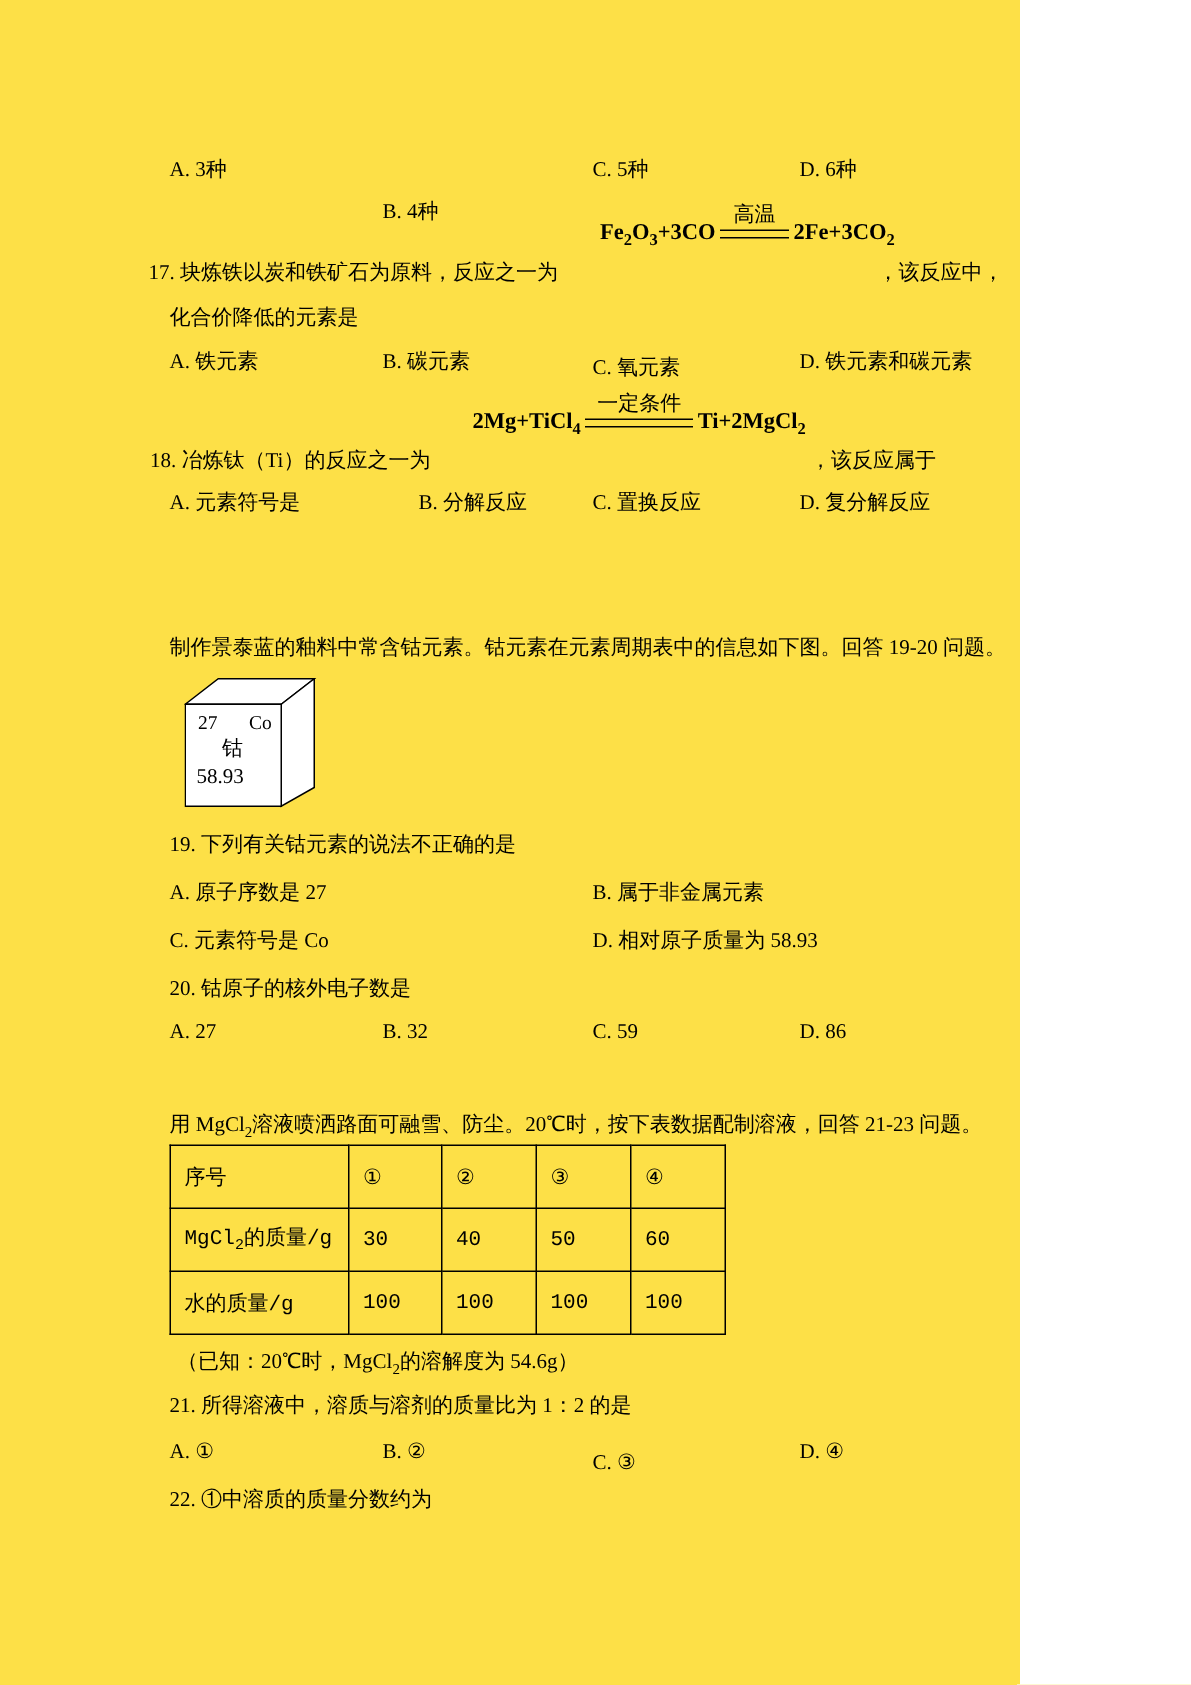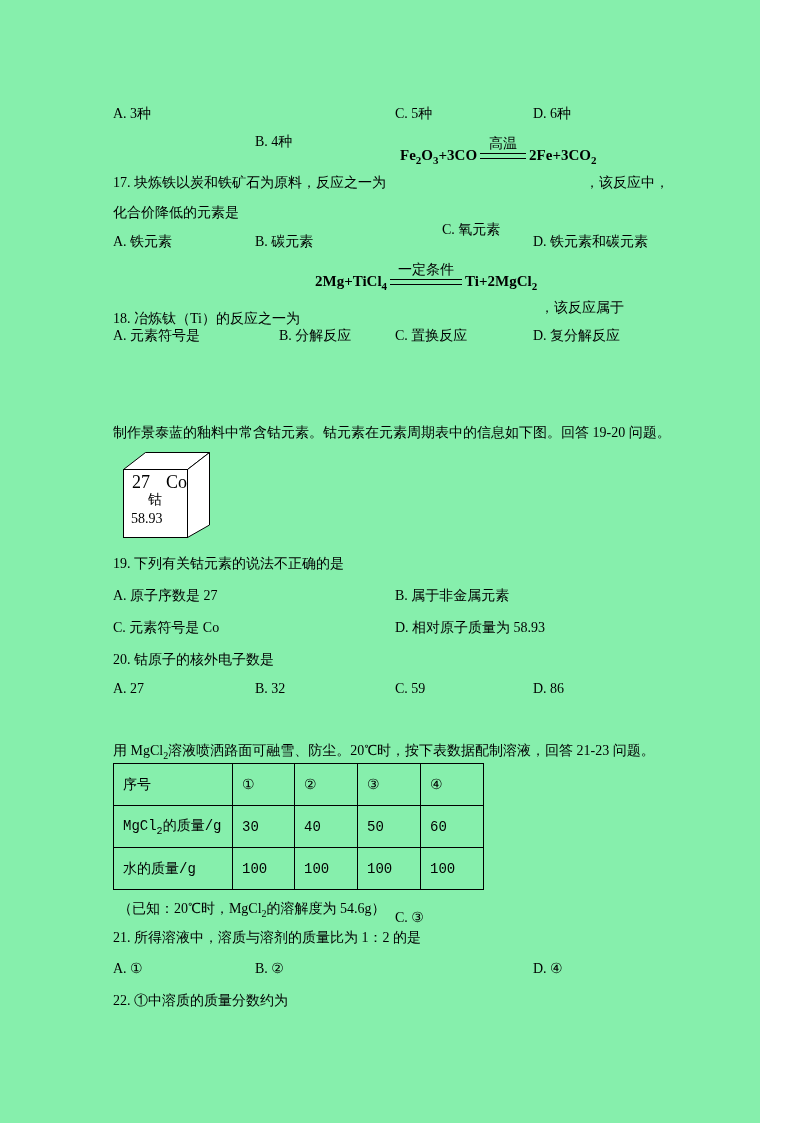--- a/index.html
+++ b/index.html
@@ -1,37 +1,37 @@
 <!DOCTYPE html>
 <html><head>
 <meta charset="utf-8">
 <style>
   html,body { margin:0; padding:0; background:#ffffff; }
   .page {
-    position:relative; width:760px; height:1123px; background:#86efac;
+    position:relative; width:680px; height:1123px; background:#fde047;
     color:#000; font-family:"Liberation Serif", serif; overflow:hidden;
   }
   .t { position:absolute; white-space:nowrap; font-size:14px; line-height:19px; }
   sub { font-size:10px; }
   
   .equation {
     position:absolute; display:flex; align-items:center; height:20px;
     font-family:"Liberation Serif", serif; font-weight:bold; font-size:15px; white-space:nowrap;justify-content:space-between;
   }
   .equation sub { font-size:11px; }
   .eq-equals { position:relative; display:inline-block; margin:0 3px; }
   .eq-lines { display:block; height:4px; border-top:1.7px solid #000; border-bottom:1.7px solid #000; }
   .eq-cond {
     position:absolute; bottom:calc(100% + 1px); left:50%; transform:translateX(-50%);
     font-weight:normal; font-size:14px; line-height:16px; white-space:nowrap;
   }
   
   .cube { position:absolute; left:123px; top:452px; width:88px; height:87px; }
   .cube svg { position:absolute; left:0; top:0; }
-  .cube .cell-txt { position:absolute; font-size:18px; line-height:14px; white-space:nowrap; }
+  .cube .cell-txt { position:absolute; font-size:13px; line-height:14px; white-space:nowrap; }
   
   .soln-table { position:absolute; border-collapse:collapse; table-layout:fixed; }
   .soln-table td {
     border:1px solid #000; height:41px; padding:0 2px 0 9px;
     font-size:14px; vertical-align:middle; text-align:left;
   }
 </style>
 </head>
 <body>
 
@@ -44,38 +44,38 @@
 
   <div class="equation" style="left:400px; top:146px;">
     <span>Fe<sub>2</sub>O<sub>3</sub>+3CO</span>
     <span class="eq-equals">
       <span class="eq-cond">高温</span>
       <span class="eq-lines" style="width:46px;"></span>
     </span>
     <span>2Fe+3CO<sub>2</sub></span>
   </div>
 
-  <span class="t" style="left:113px; top:173px;">17. 块炼铁以炭和铁矿石为原料，反应之一为</span>
+  <span class="t" style="left:99px; top:173px;">17. 块炼铁以炭和铁矿石为原料，反应之一为</span>
   <span class="t" style="left:585px; top:173px;">，该反应中，</span>
   <span class="t" style="left:113px; top:203px;">化合价降低的元素是</span>
   <span class="t" style="left:113px; top:232px;">A. 铁元素</span>
   <span class="t" style="left:255px; top:232px;">B. 碳元素</span>
-  <span class="t" style="left:395px; top:220px;margin-left:47px;">C. 氧元素</span>
+  <span class="t" style="left:395px; top:236px;">C. 氧元素</span>
   <span class="t" style="left:533px; top:232px;">D. 铁元素和碳元素</span>
 
   <div class="equation" style="left:315px; top:272px;">
     <span>2Mg+TiCl<sub>4</sub></span>
     <span class="eq-equals">
       <span class="eq-cond">一定条件</span>
       <span class="eq-lines" style="width:72px;"></span>
     </span>
     <span>Ti+2MgCl<sub>2</sub></span>
   </div>
 
-  <span class="t" style="left:113px; top:298px;margin-top:11px;">18. 冶炼钛（Ti）的反应之一为</span>
+  <span class="t" style="left:100px; top:298px;">18. 冶炼钛（Ti）的反应之一为</span>
   <span class="t" style="left:540px; top:298px;">，该反应属于</span>
   <span class="t" style="left:113px; top:326px;">A. 元素符号是</span>
   <span class="t" style="left:255px; top:326px;margin-left:24px;">B. 分解反应</span>
   <span class="t" style="left:395px; top:326px;">C. 置换反应</span>
   <span class="t" style="left:533px; top:326px;text-align:right;">D. 复分解反应</span>
 
   <span class="t" style="left:113px; top:387px;margin-top:36px;">制作景泰蓝的釉料中常含钴元素。钴元素在元素周期表中的信息如下图。回答 19-20 问题。</span>
 
   <div class="cube">
     <svg width="88" height="87" viewBox="0 0 88 87">
@@ -134,18 +134,18 @@
         <td>100</td>
       </tr>
     </tbody>
   </table>
 
   <span class="t" style="left:118px; top:899px;">（已知：20℃时，MgCl<sub>2</sub>的溶解度为 54.6g）</span>
 
   <span class="t" style="left:113px; top:928px;">21. 所得溶液中，溶质与溶剂的质量比为 1：2 的是</span>
   <span class="t" style="left:113px; top:959px;">A. ①</span>
   <span class="t" style="left:255px; top:959px;">B. ②</span>
-  <span class="t" style="left:395px; top:908px;">C. ③</span>
+  <span class="t" style="left:395px; top:966px;">C. ③</span>
   <span class="t" style="left:533px; top:959px;">D. ④</span>
 
   <span class="t" style="left:113px; top:991px;">22. ①中溶质的质量分数约为</span>
 
 </div>
 
 </body></html>

